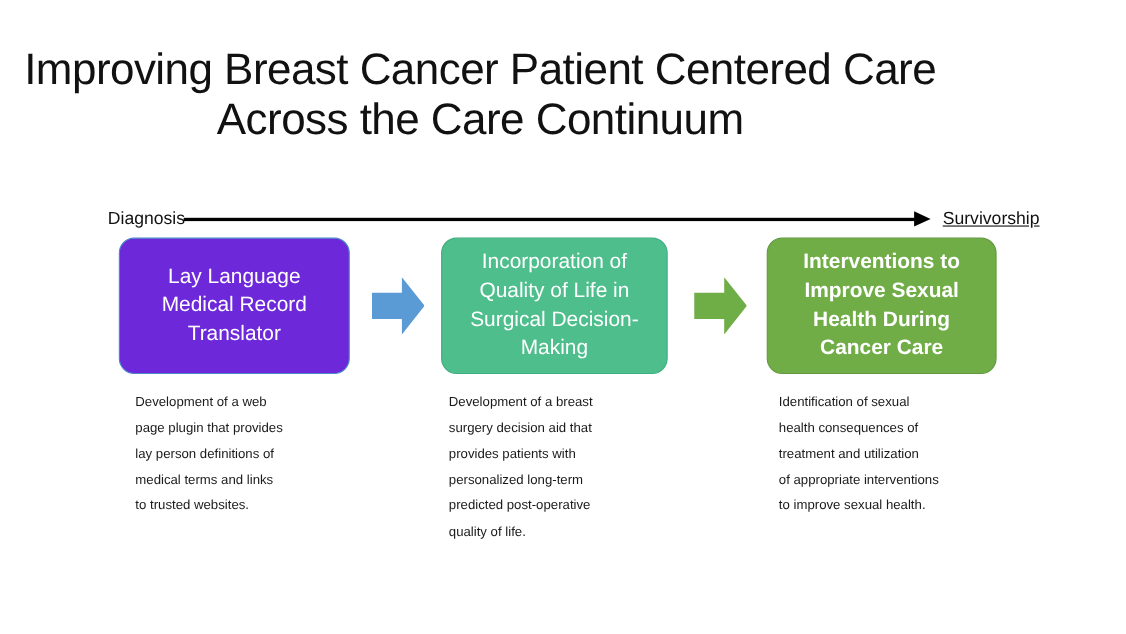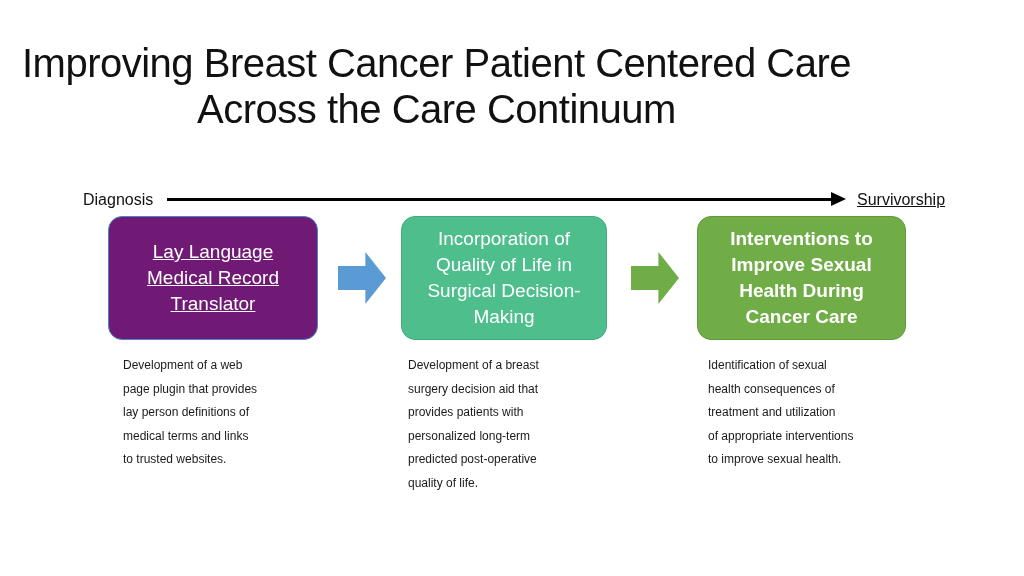--- a/index.html
+++ b/index.html
@@ -33,21 +33,21 @@
   }
 
   
   .tl-label {
     position: absolute;
     top: 190px;
     font-size: 16px;
     line-height: 19px;
     color: #111111;
   }
-  .tl-label.left  { left: 83px; }
+  .tl-label.left  { left: 98px; }
   .tl-label.right { left: 857px; text-decoration: underline; }
   .tl-line {
     position: absolute;
     left: 167px;
     top: 198px;
     width: 666px;
     height: 3px;
     background: #000000;
   }
   .tl-head {
@@ -113,21 +113,21 @@
 <div class="slide">
 
   <h1 class="title">Improving Breast Cancer Patient Centered Care
 Across the Care Continuum</h1>
 
   <span class="tl-label left">Diagnosis</span>
   <div class="tl-line"></div>
   <div class="tl-head"></div>
   <span class="tl-label right">Survivorship</span>
 
-  <div class="box box1" style="background: #701a75; border-color: rgb(74, 134, 200); text-decoration: underline;">
+  <div class="box box1" style="background: #6d28d9; border-color: rgb(74, 134, 200);">
     <span>Lay Language
 Medical Record
 Translator</span>
   </div>
 
   <div class="flow-arrow arrow1" style="background: rgb(91, 155, 213);"></div>
 
   <div class="box box2" style="background: rgb(77, 190, 140); border-color: rgb(63, 173, 125);">
     <span>Incorporation of
 Quality of Life in

